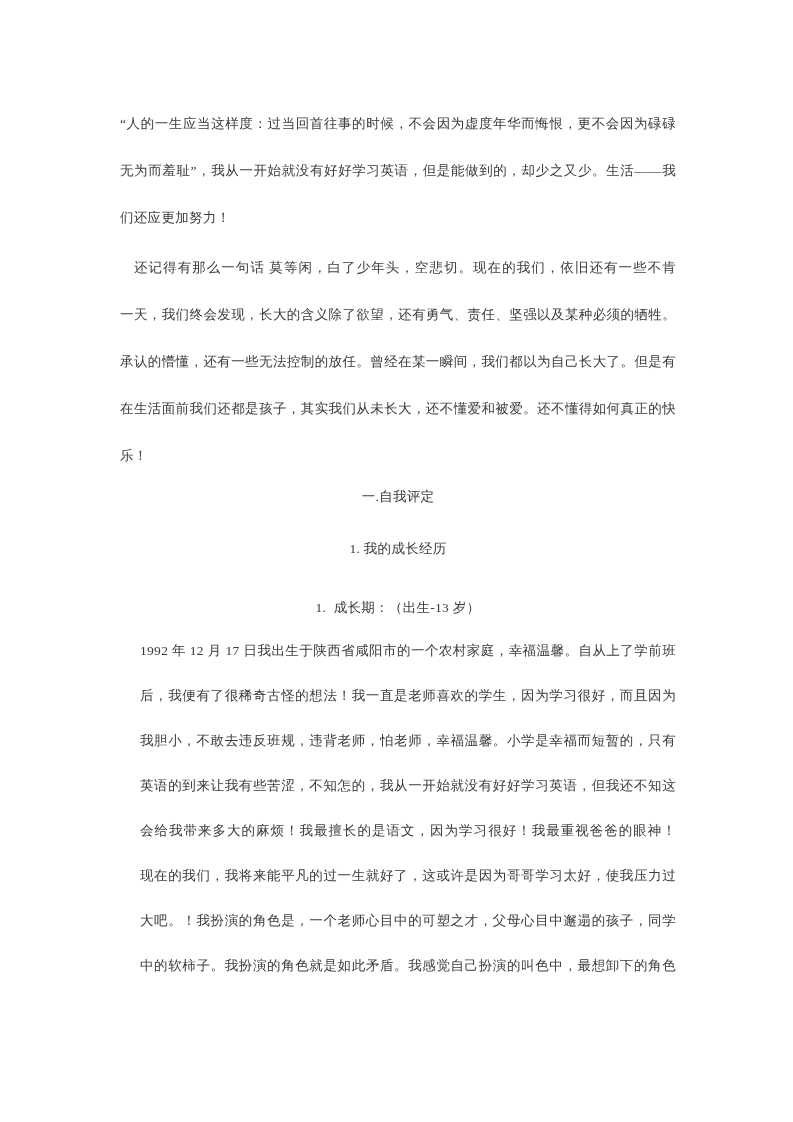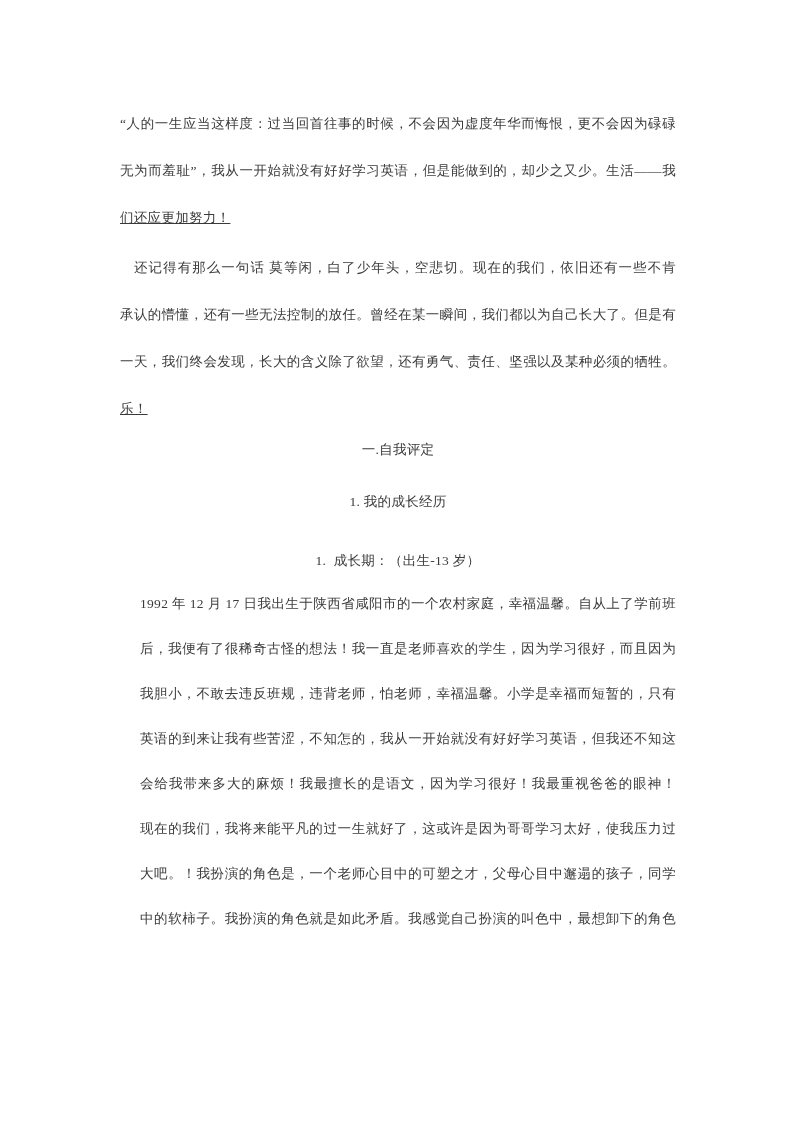--- a/index.html
+++ b/index.html
@@ -26,21 +26,20 @@
     font-size: 13.5px;
     letter-spacing: 0.3px;
     text-align: justify;
     text-align-last: justify;
     white-space: nowrap;
     overflow: visible;
   }
   .line.short {
     text-align: right;
     text-align-last: left;
-    text-decoration: underline;
   }
   .para-2 { margin-top: 3px; }
   .para-2 .line.first { text-indent: 14px; }
   .heading-line {
     height: 36px;
     line-height: 36px;
     font-size: 13.5px;
     letter-spacing: 0.3px;
     text-align: center;
   }
@@ -63,22 +62,23 @@
   <div class="content">
 
     <div class="para-1">
       <div class="line">“人的一生应当这样度：过当回首往事的时候，不会因为虚度年华而悔恨，更不会因为碌碌</div>
       <div class="line">无为而羞耻”，我从一开始就没有好好学习英语，但是能做到的，却少之又少。生活——我</div>
       <div class="line short">们还应更加努力！</div>
     </div>
 
     <div class="para-2">
       <div class="line first">还记得有那么一句话 莫等闲，白了少年头，空悲切。现在的我们，依旧还有一些不肯</div>
+      <div class="line">一天，我们终会发现，长大的含义除了欲望，还有勇气、责任、坚强以及某种必须的牺牲。</div>
       <div class="line">承认的懵懂，还有一些无法控制的放任。曾经在某一瞬间，我们都以为自己长大了。但是有</div>
-      <div class="line">一天，我们终会发现，长大的含义除了欲望，还有勇气、责任、坚强以及某种必须的牺牲。</div>
+      <div class="line">在生活面前我们还都是孩子，其实我们从未长大，还不懂爱和被爱。还不懂得如何真正的快</div>
       <div class="line short">乐！</div>
     </div>
 
     <div class="heading-line">一.自我评定</div>
 
     <div class="heading-line item-1">1.&nbsp;我的成长经历</div>
 
     <div class="heading-line item-2">1.&nbsp;&nbsp;成长期：（出生-13 岁）</div>
 
     <div class="para-3">

